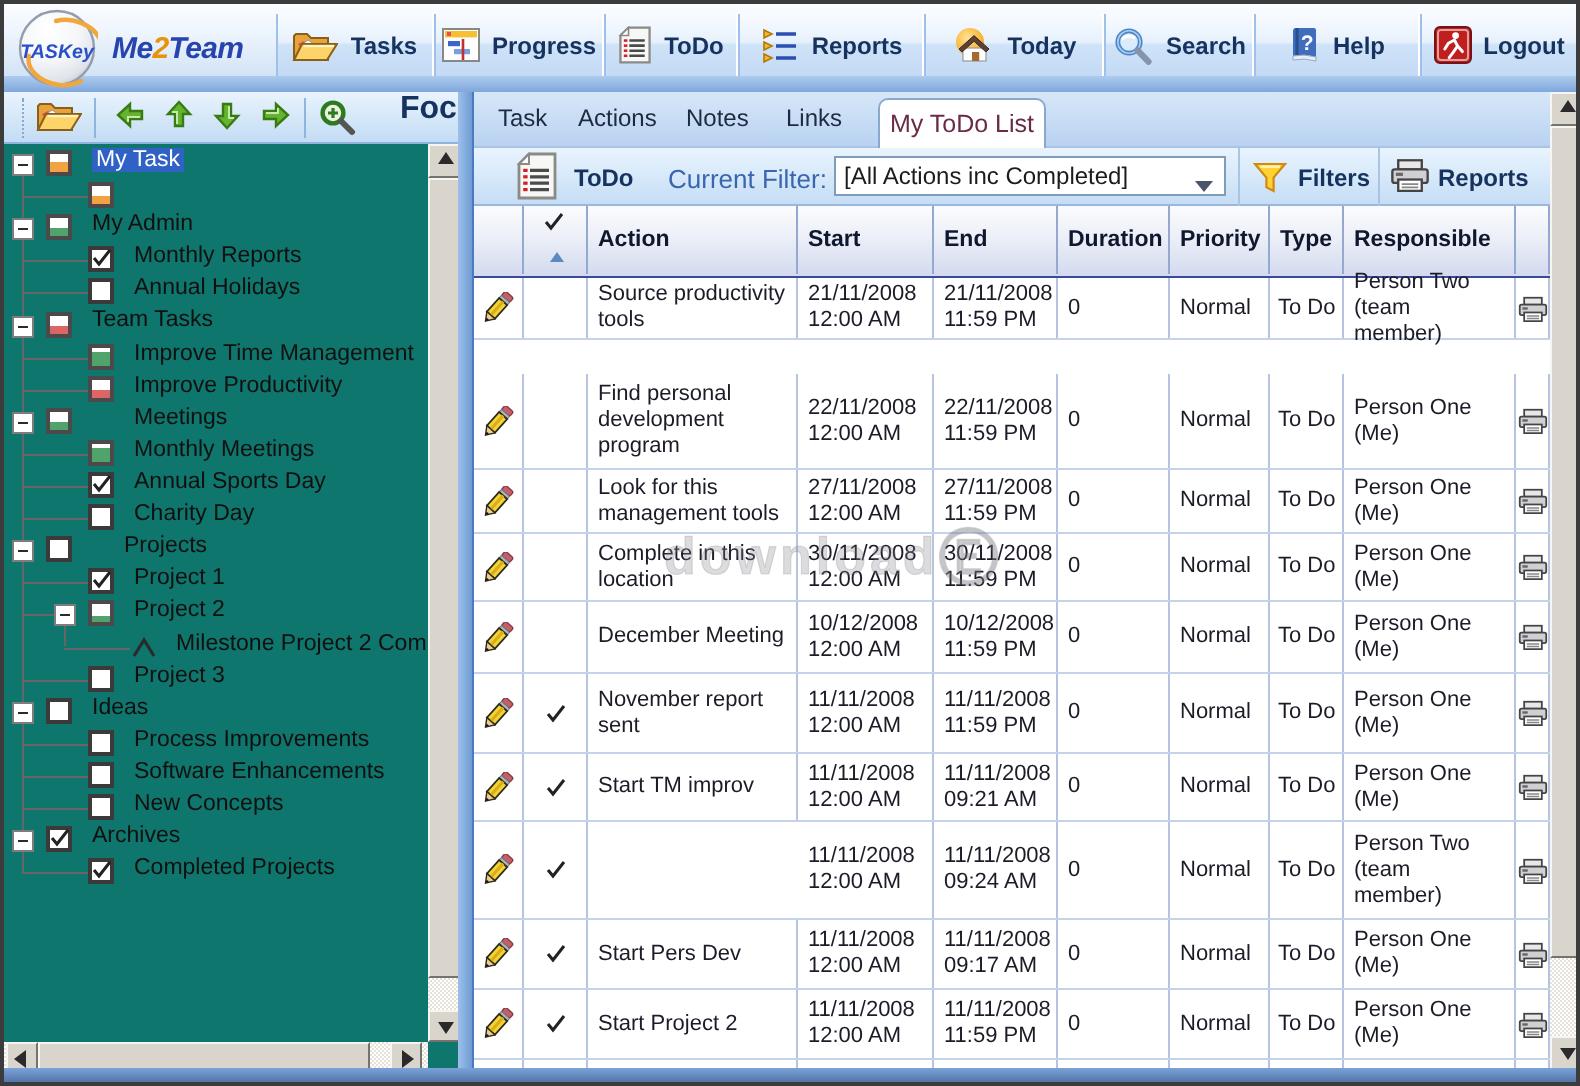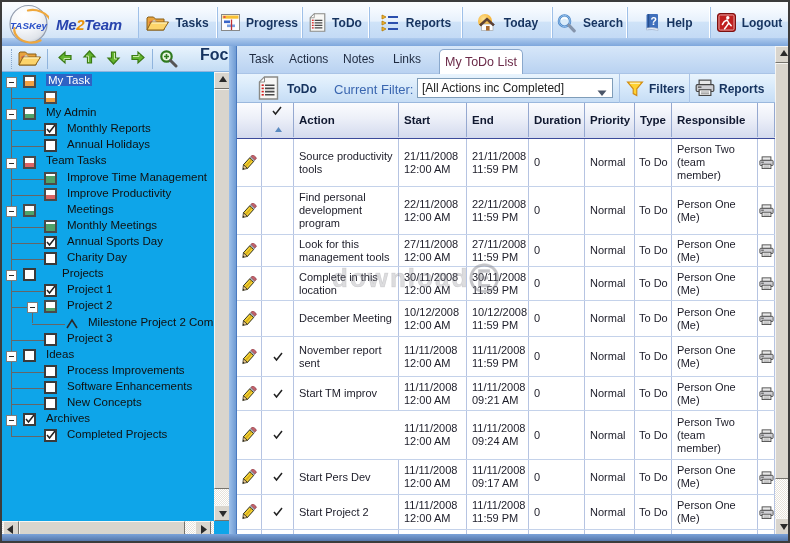--- a/index.html
+++ b/index.html
@@ -20,21 +20,21 @@
   background:linear-gradient(#f8fbff 0%, #e7f1fc 45%, #cfe3f8 50%, #c3daf5 100%);
   display:flex; align-items:center; justify-content:center; }
 .nav .lbl { font-size:12px; font-weight:bold; color:#16335f; white-space:nowrap; }
 .nav svg { margin-right:6px; flex-shrink:0; }
 
 #main { position:absolute; left:0; top:46px; width:100%; height:488px; }
 
 #lpanel { position:absolute; left:2px; top:0px; width:229px; height:488px; background:#fff; }
 #ltoolbar { position:absolute; left:0; top:0; width:229px; height:26px;
   background:linear-gradient(#e9f4fd,#c3dcf4); border-bottom:1px solid #8fb4dd; }
-#ltree { position:absolute; left:0; top:26px; width:229px; height:462px; background:#0ea5e9; overflow:hidden;
+#ltree { position:absolute; left:0; top:26px; width:229px; height:462px; background:#0f766e; overflow:hidden;
   font-size:11.5px; }
 
 #split { position:absolute; left:229px; top:0; width:7px; height:488px; background:linear-gradient(90deg,#9dc0ea,#6f9bd3); }
 
 #rpanel { position:absolute; left:236px; top:0; width:554px; height:488px; background:#fff; border-left:1px solid #4a7ac0; }
 #tabbar { position:absolute; left:0; top:0; width:553px; height:28px;
   background:linear-gradient(#d7e7f9,#b9d2f1); border-bottom:1px solid #aac4e6; }
 .tab { position:absolute; top:4px; font-size:12px; color:#1e2a40; }
 #activetab { position:absolute; top:3px; height:25px; background:#fff; border:1px solid #8aa8cc; border-bottom:none;
   border-radius:5px 5px 0 0; font-size:12.5px; color:#6b2a48; text-align:center; padding-top:5px; z-index:3; }
@@ -443,21 +443,21 @@
           </div>
           <div class="hc" style="left:57px;width:105px;">Action</div>
           <div class="hc" style="left:230px;width:62px;">End</div>
           <div class="hc" style="left:162px;width:68px;">Start</div>
           <div class="hc" style="left:292px;width:56px;">Duration</div>
           <div class="hc" style="left:348px;width:50px;">Priority</div>
           <div class="hc" style="left:398px;width:37px;">Type</div>
           <div class="hc" style="left:435px;width:86px;">Responsible</div>
           <div class="hc" style="left:521px;width:17px;"></div>
         </div>
-        <div class="row" style="top:36px;height:48px;">
+        <div class="row" style="top:36px;height:31px;">
           <div class="c" style="left:0;width:25px;justify-content:center;padding:0;">
             <svg width="18" height="16" viewBox="0 0 18 16" style="">
 <g transform="rotate(42 8 8)">
 <rect x="5.8" y="-1.5" width="5.4" height="3" rx="1" fill="#c4606a" stroke="#8a3a42" stroke-width=".7"></rect>
 <rect x="5.8" y="1.4" width="5.4" height="1.8" fill="#b0b4bc" stroke="#70747c" stroke-width=".5"></rect>
 <rect x="5.8" y="3.2" width="5.4" height="9.2" fill="#f5d335" stroke="#2a2a1a" stroke-width=".9"></rect>
 <path d="M8.5 3.2 L8.5 12.4" stroke="#d8ae1a" stroke-width="1.6"></path>
 <path d="M5.8 12.4 L11.2 12.4 L8.5 16.4 Z" fill="#f0cc8e" stroke="#2a2a1a" stroke-width=".7"></path>
 <path d="M7.7 14.7 L9.3 14.7 L8.5 16.4 Z" fill="#1a1a1a"></path>
 </g>

